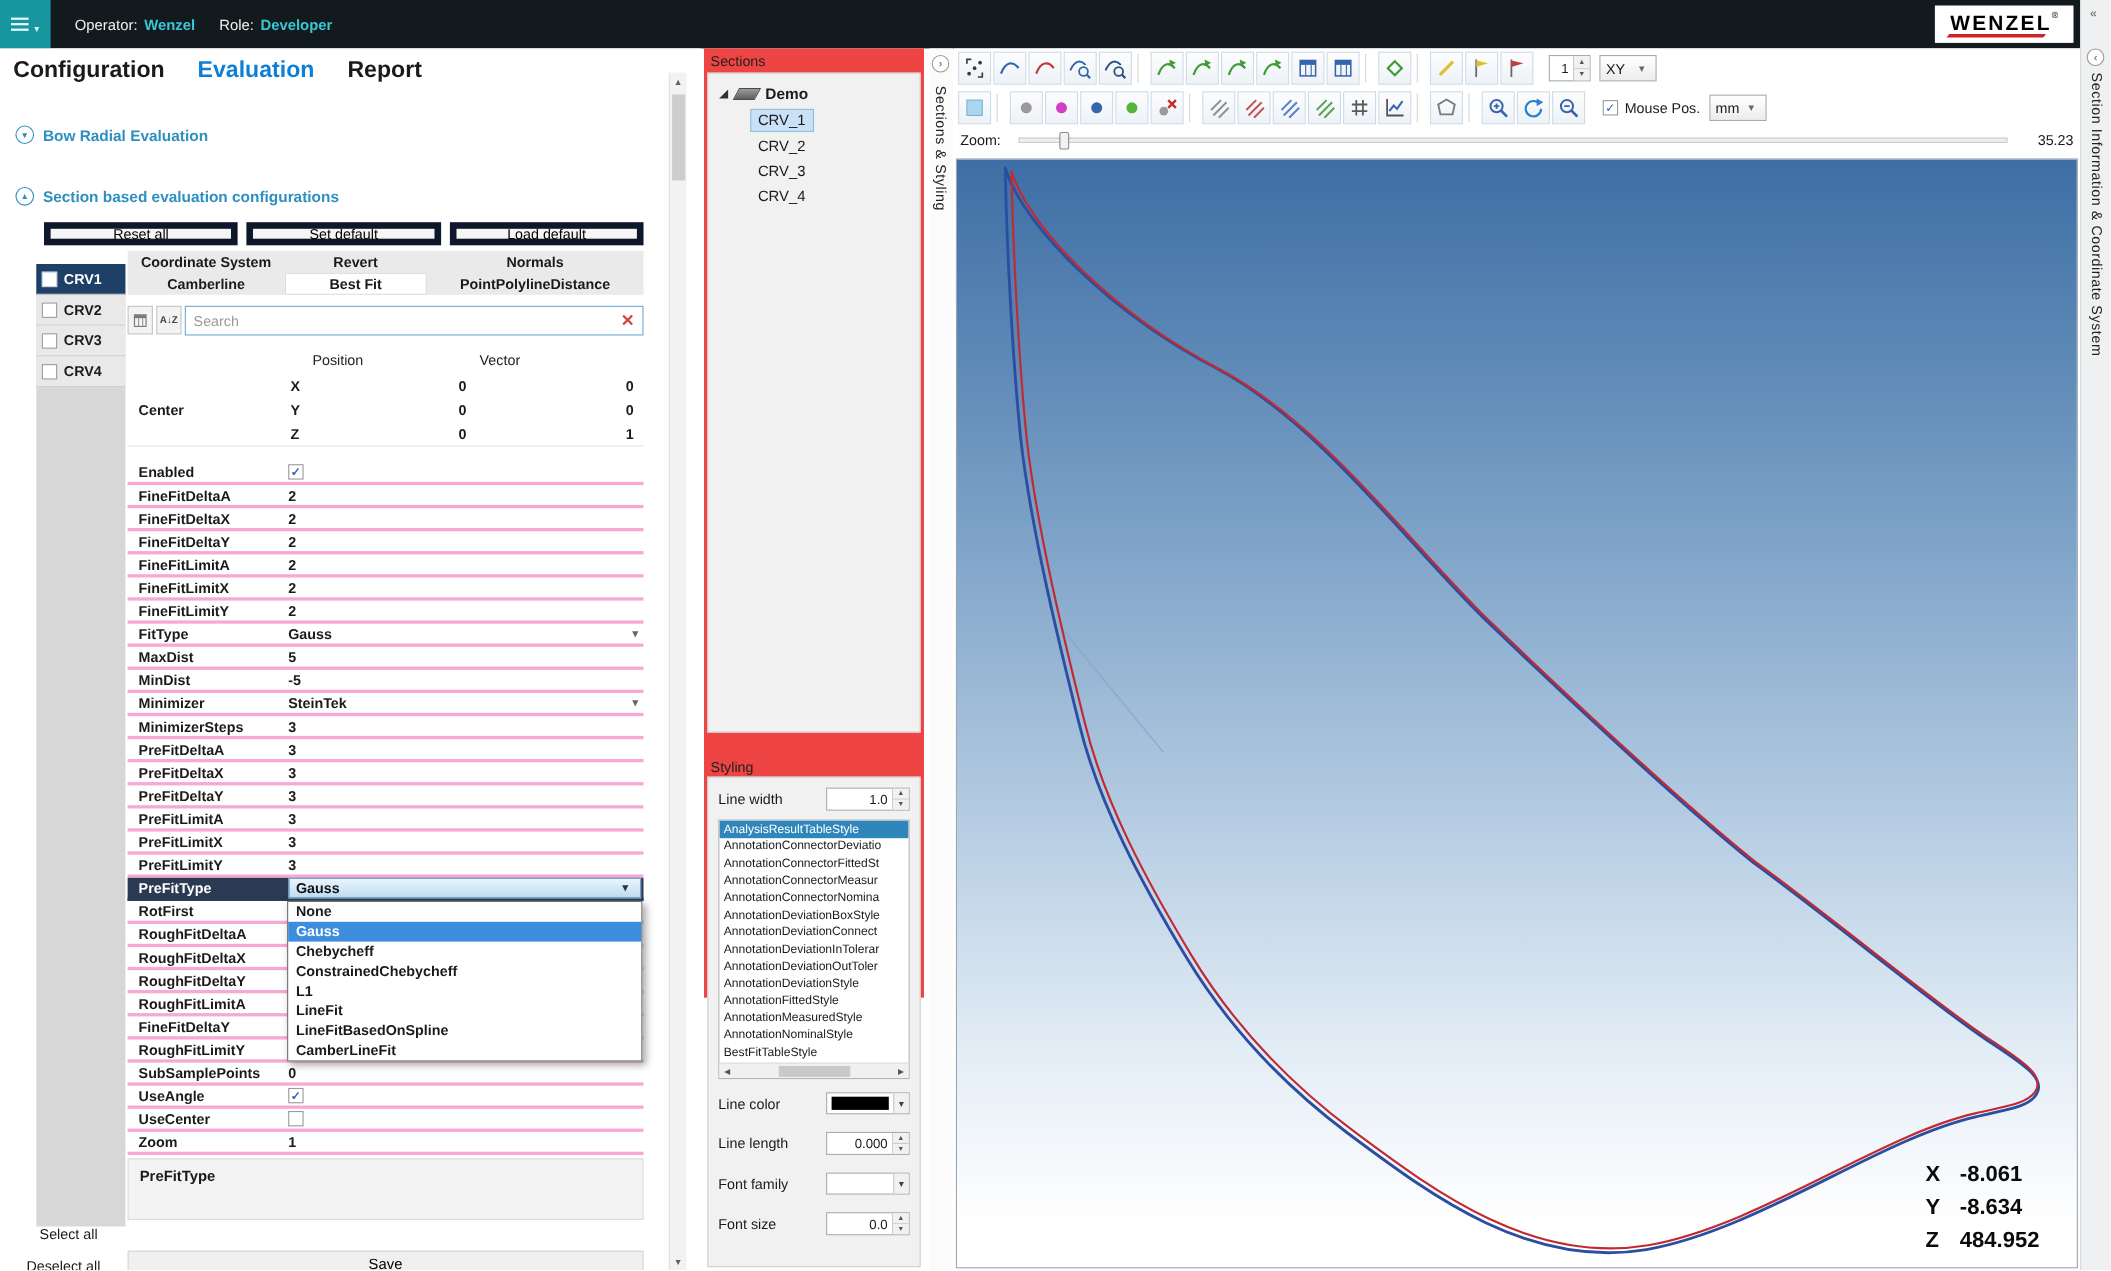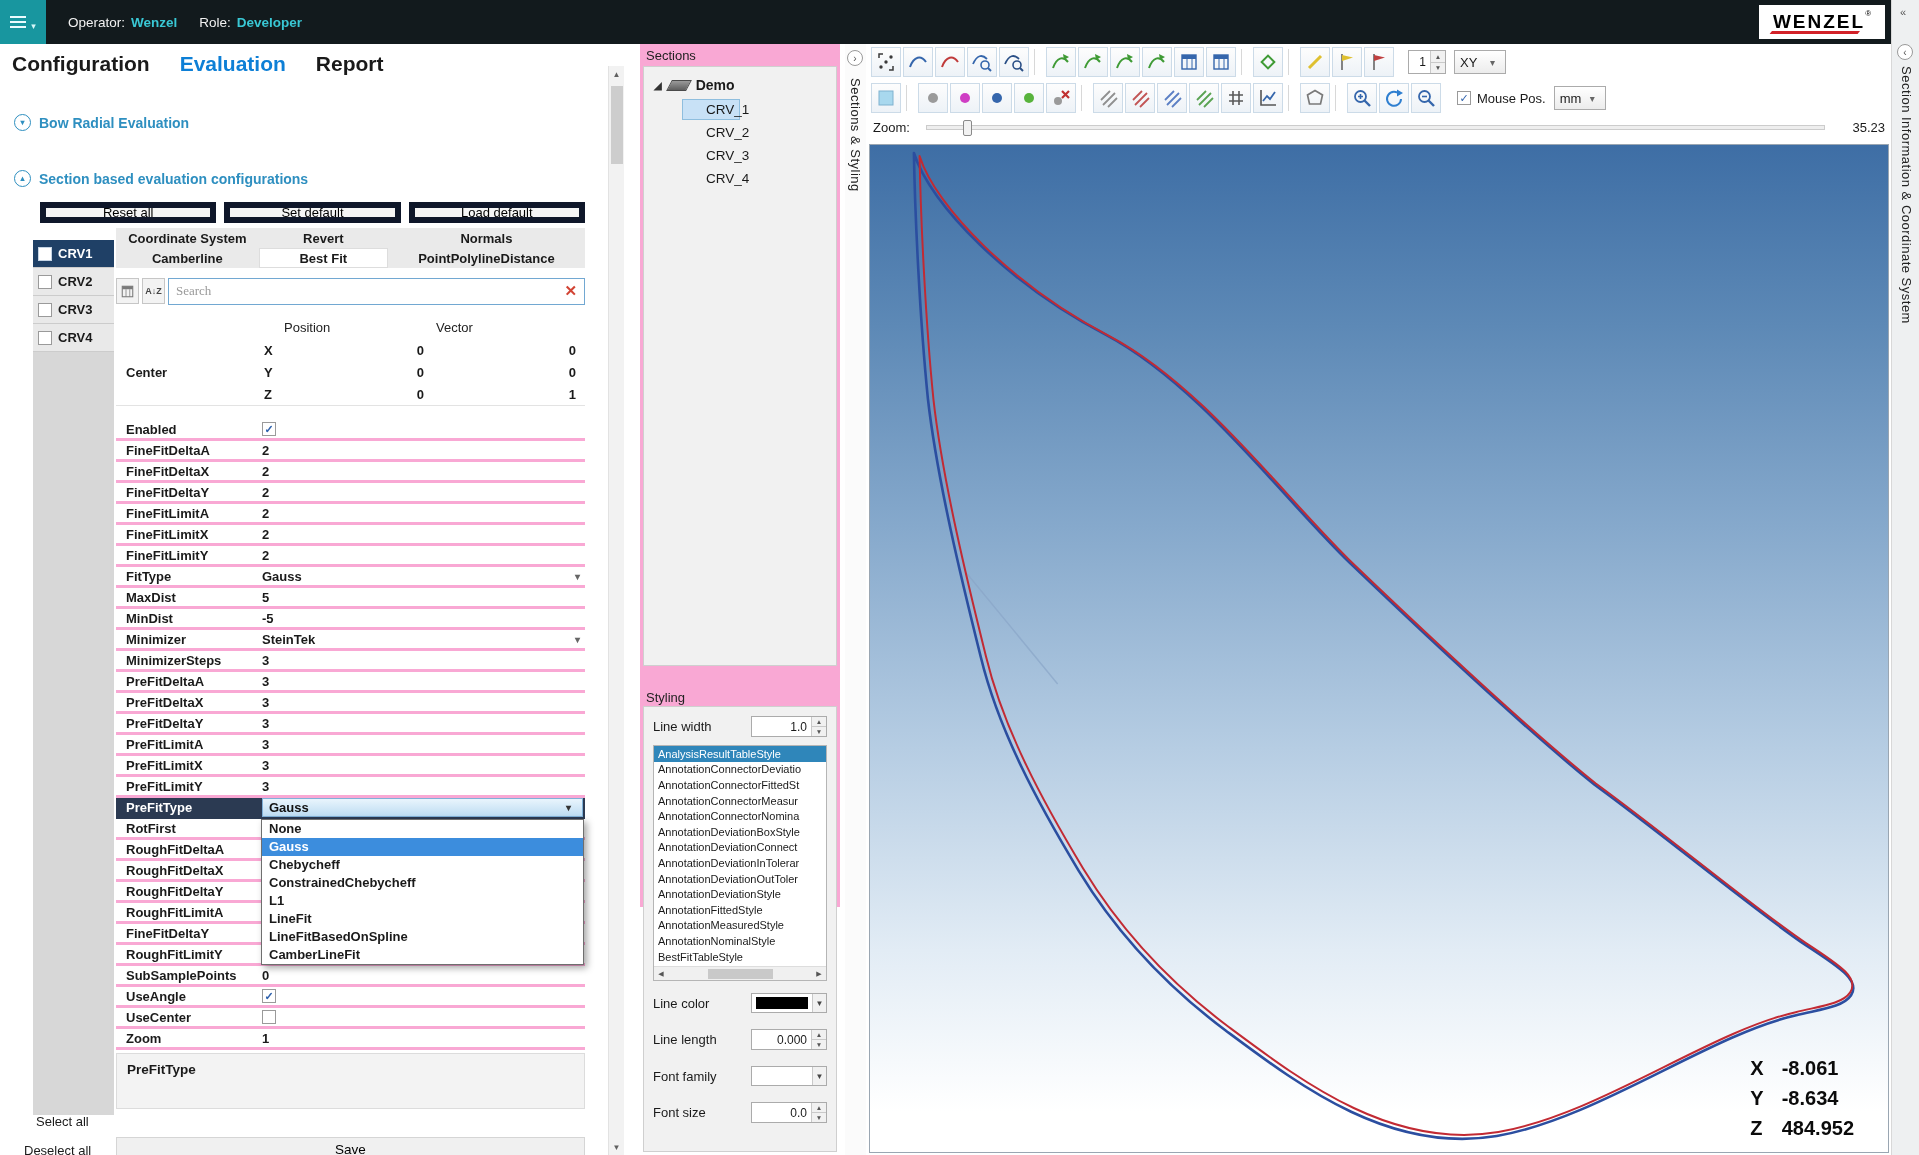--- a/index.html
+++ b/index.html
@@ -32,21 +32,21 @@
 .crvcol{position:absolute;left:33px;top:196px;width:81px;height:875px;background:#d7d7d7}
 .crvitem{height:28px;display:flex;align-items:center;gap:6px;padding:0 5px;background:#e9e9e9;border-bottom:1px solid #ccc;font-size:13px;font-weight:700;cursor:pointer}
 .crvitem.sel{background:#1f4066;color:#fff}
 .cb{width:14px;height:14px;background:#fff;border:1px solid #9a9a9a;display:inline-flex;align-items:center;justify-content:center;font-size:11px;color:#2f62ad;flex:none}
 .crvitem.sel .cb{border-color:#c5d4e4}
 .pgrid{position:absolute;left:116px;top:233px;width:469px}
 .searchrow{display:flex;gap:3px;height:28px;align-items:center;margin-bottom:6px}
 .tgl{width:23px;height:26px;border:1px solid #c6c6c6;background:#f3f3f3;display:flex;align-items:center;justify-content:center;cursor:pointer}
 .azk{font-size:9px;font-weight:700;color:#444}
 .searchbox{flex:1;height:27px;border:1px solid #72a8d2;display:flex;align-items:center;padding:0 7px;background:#fff}
-.searchbox input{border:0;outline:0;flex:1;font-size:13px;font-family:Liberation Serif, serif;color:#ec4899}
+.searchbox input{border:0;outline:0;flex:1;font-size:13px;font-family:Liberation Sans, sans-serif;color:#ec4899}
 .searchbox input::placeholder{color:#9a9a9a}
 .clearx{color:#d24434;font-weight:700;font-size:15px;cursor:pointer}
 .colhdr{position:relative;height:22px;font-size:13px;color:#222;margin-top:12px}
 .colhdr .pos{position:absolute;left:168px;top:3px}.colhdr .vec{position:absolute;left:320px;top:3px}
 .cgroup{display:flex;border-bottom:1px solid #e3e3e3;margin-bottom:14px}
 .cg-name{width:144px;display:flex;align-items:center;padding-left:10px;font-weight:700;font-size:13px}
 .cgrows{flex:1}
 .cgrow{display:flex;height:22px;align-items:center;font-size:13px;font-weight:700}
 .cg-axis{width:34px;padding-left:4px}
 .cg-pos{width:130px;text-align:right}
@@ -62,28 +62,28 @@
 .dditem{height:18px;display:flex;align-items:center;padding:0 7px;font-size:13px;font-weight:700;cursor:pointer}
 .dditem.sel{background:#3c8ddd;color:#fff}
 .pdesc{margin-top:3px;border:1px solid #dcdcdc;background:#f3f3f3;height:56px;padding:8px 10px;font-weight:700;font-size:13.5px}
 .selectall{position:absolute;left:36px;bottom:26px;font-size:13px;cursor:pointer}
 .deselectall{position:absolute;left:24px;bottom:-3px;font-size:13px;cursor:pointer}
 .savebtn{position:absolute;left:116px;bottom:-6px;width:469px;height:24px;background:#f0f0f0;border:1px solid #d5d5d5;font-size:13.5px;display:flex;align-items:center;justify-content:center;cursor:pointer}
 .lscroll{position:absolute;left:608px;top:22px;width:16px;height:1089px;background:#f2f2f2;border-left:1px solid #e2e2e2}
 .sarr{position:absolute;left:0;width:15px;height:16px;display:flex;align-items:center;justify-content:center;font-size:8px;color:#606060;cursor:pointer}
 .lthumb{position:absolute;left:2px;top:20px;width:12px;height:78px;background:#cdcdcd;cursor:pointer}
 
-.midpanel{position:absolute;left:640px;top:44px;width:200px;height:863px;background:#f9a8d4}
+.midpanel{position:absolute;left:640px;top:44px;width:200px;height:863px;background:#ef4444}
 .paneltitle{position:absolute;left:6px;font-size:13px;color:#222}
 #sectitle{top:4px}#stytitle{top:646px}
 .treebox{position:absolute;left:3px;top:22px;width:194px;height:600px;border:1px solid #cfcfcf;background:#f1f1f1}
 .treeroot{display:flex;align-items:center;gap:7px;padding:10px 0 4px 10px;font-weight:700;font-size:14px;cursor:pointer}
 .texp{color:#333;font-size:10px}
 .particon{width:20px;height:11px;background:linear-gradient(#9a9a9a,#5f5f5f);transform:skewX(-28deg);border:1px solid #4a4a4a}
-.treeitem{margin-left:38px;margin-top:2px;width:58px;height:21px;display:flex;align-items:center;padding-left:23px;font-size:13.5px;cursor:pointer;border:1px solid transparent}
+.treeitem{margin-left:38px;margin-top:2px;width:58px;height:21px;display:flex;align-items:center;padding-left:6px;font-size:13.5px;cursor:pointer;border:1px solid transparent}
 .treeitem.sel{background:#c8e1f6;border:1px solid #8fbede}
 .stylebox{position:absolute;left:3px;top:662px;width:194px;height:446px;border:1px solid #cfcfcf;background:#f1f1f1}
 .srow{display:flex;align-items:center;justify-content:space-between;margin:9px 9px 0 9px;font-size:13px}
 .srow.gap{margin-top:12px}.srow.gap2{margin-top:16px}
 .spin{width:76px;height:21px;background:#fff;border:1px solid #ababab;display:flex}
 .sval{flex:1;display:flex;align-items:center;justify-content:flex-end;padding-right:4px;font-size:12px}
 .udcol{width:15px;display:flex;flex-direction:column;border-left:1px solid #c9c9c9}
 .udcol span{flex:1;display:flex;align-items:center;justify-content:center;font-size:6.5px;color:#555;background:#f1f1f1;cursor:pointer}
 .udcol span:first-child{border-bottom:1px solid #c9c9c9}
 .stylelist{margin:8px 9px 0 9px;height:236px;background:#fff;border:1px solid #b5b5b5;position:relative;overflow:hidden;font-size:11px}

